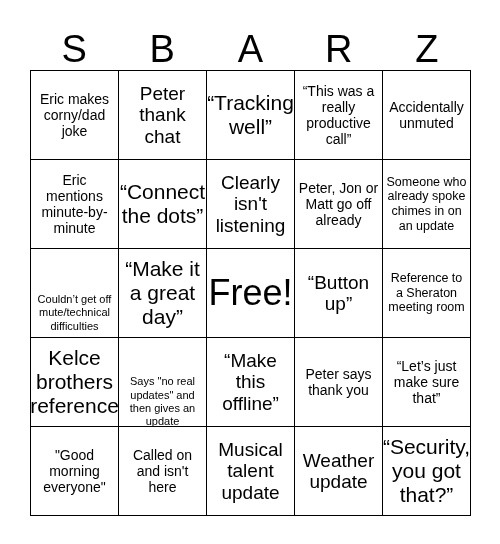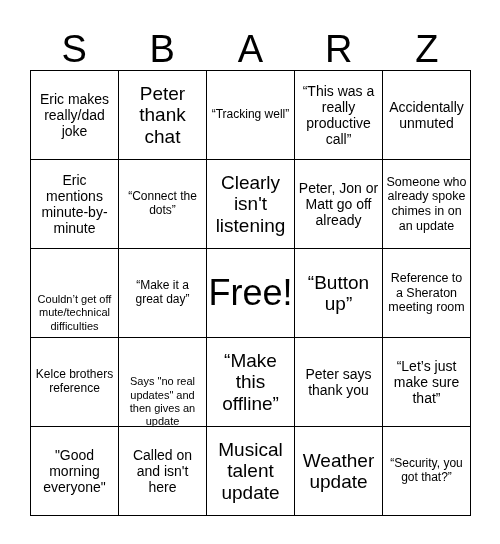--- a/index.html
+++ b/index.html
@@ -63,41 +63,41 @@
     display: block;
     line-height: 1.12;
     word-wrap: break-word;
     hyphens: none;
   }
 
   
   .fs-xs  span { font-size: 11px; line-height: 1.22; margin-top: 40px; }
   .fs-s   span { font-size: 12.5px; line-height: 1.18; }
   .fs-m   span { font-size: 14px;   line-height: 1.16; }
-  .fs-l   span { font-size: 12px; line-height: 1.14; }
+  .fs-l   span { font-size: 21px; line-height: 1.14; }
   .fs-xl  span { font-size: 19px;   line-height: 1.12; }
   .fs-free span { font-size: 36px;  line-height: 1.05; }
 </style>
 </head>
 <body>
 
 <div id="bingo-card">
 
   <div id="header-row">
     <div class="header-letter">S</div>
     <div class="header-letter">B</div>
     <div class="header-letter">A</div>
     <div class="header-letter">R</div>
     <div class="header-letter">Z</div>
   </div>
 
   <div id="grid">
 
     <div class="cell fs-m">
-        <span>Eric makes really/dad joke</span>
+        <span>Eric makes corny/dad joke</span>
       </div>
     <div class="cell fs-xl">
         <span>Peter thank chat</span>
       </div>
     <div class="cell fs-l">
         <span>“Tracking well”</span>
       </div>
     <div class="cell fs-m">
         <span>“This was a really productive call”</span>
       </div>

